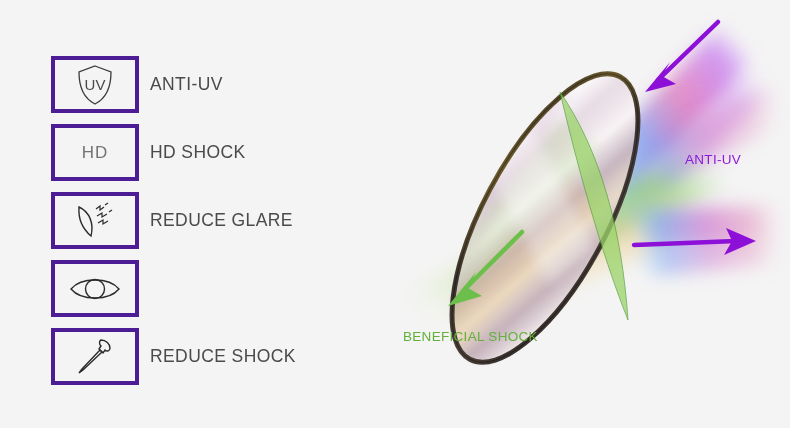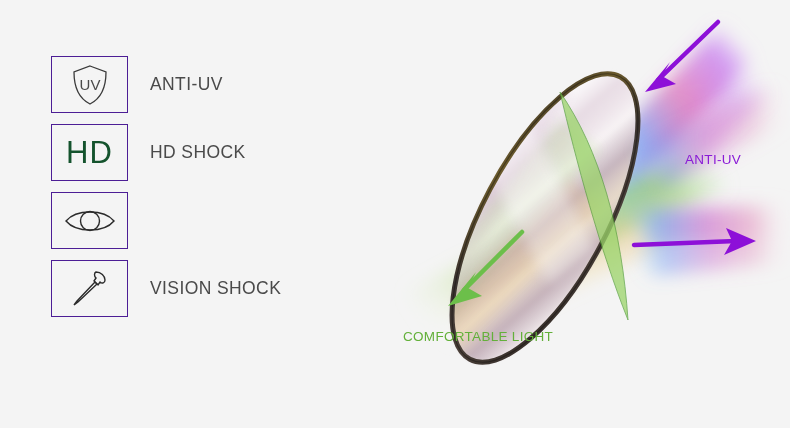--- a/index.html
+++ b/index.html
@@ -9,37 +9,37 @@
     font-family:"Liberation Sans", sans-serif;
     overflow:hidden;
   }
   #stage{position:relative;width:790px;height:428px;background:#f4f4f4;}
 
   
   #feature-list{position:absolute;left:51px;top:56px;width:340px;}
   .feature-row{position:relative;height:68px;}
   .icon-box{
     position:absolute;left:0;top:0;
-    width:77px;height:57px;
-    border:1px solid #4c1d95;
+    width:88px;height:57px;
+    border:4px solid #4c1d95;
     box-sizing:border-box;
     background:#f4f4f4;
     display:flex;align-items:center;justify-content:center;
   }
   .icon-box svg{display:block;}
   .feature-label{
     position:absolute;left:99px;top:0;height:57px;
     display:flex;align-items:center;
     font-size:17.5px;
     letter-spacing:0.4px;
     color:#4a4a4a;
     white-space:nowrap;
   }
   .hd-text{
-    font-size:31px;color:#14532d;letter-spacing:1px;
+    font-size:17px;color:#737373;letter-spacing:1px;
     font-family:"Liberation Sans", sans-serif;
   }
 
   
   #illustration{position:absolute;left:390px;top:0;width:400px;height:428px;}
   #illustration svg{position:absolute;left:0;top:0;}
 
   .label-uv{
     position:absolute;left:685px;top:152px;
     font-size:13.5px;color:#8a1bd6;letter-spacing:0.3px;
@@ -70,20 +70,35 @@
       <div class="feature-label">ANTI-UV</div>
     </div>
 
     <div class="feature-row">
       <div class="icon-box">
         <span class="hd-text">HD</span>
       </div>
       <div class="feature-label">HD SHOCK</div>
     </div>
 
+    <div class="feature-row">
+      <div class="icon-box">
+        <span>
+          <svg width="46" height="42" viewBox="0 0 46 42">
+            <path d="M7 7 C18 12 22 24 19 36 C12 30 6 20 7 7 Z" fill="none" stroke="#2b2b2b" stroke-width="1.4"></path>
+            <path d="M24 9 l4 -3 l0 4 l4 -3" fill="none" stroke="#2b2b2b" stroke-width="1.2"></path>
+            <path d="M25 16 l5 -3 l0 4 l5 -3" fill="none" stroke="#2b2b2b" stroke-width="1.2"></path>
+            <path d="M26 23 l5 -3 l0 4 l5 -3" fill="none" stroke="#2b2b2b" stroke-width="1.2"></path>
+            <path d="M33 5 l3 -2" stroke="#2b2b2b" stroke-width="1.2" fill="none"></path>
+            <path d="M37 12 l3 -2" stroke="#2b2b2b" stroke-width="1.2" fill="none"></path>
+          </svg>
+        </span>
+      </div>
+      <div class="feature-label">REDUCE GLARE</div>
+    </div>
 
     <div class="feature-row">
       <div class="icon-box">
         <span>
           <svg width="52" height="30" viewBox="0 0 52 30">
             <path d="M2 15 C12 3 40 3 50 15 C40 27 12 27 2 15 Z" fill="none" stroke="#2b2b2b" stroke-width="1.4"></path>
             <circle cx="26" cy="15" r="9.5" fill="none" stroke="#2b2b2b" stroke-width="1.4"></circle>
           </svg>
         </span>
       </div>
@@ -92,21 +107,21 @@
     <div class="feature-row">
       <div class="icon-box">
         <span>
           <svg width="44" height="44" viewBox="0 0 44 44">
             <path d="M28 5 C33 5 37 9 37 13 C37 16 34 17 32 15
                      L30 18 L26 14 L28 11 C26 9 26 6 28 5 Z" fill="none" stroke="#2b2b2b" stroke-width="1.4"></path>
             <path d="M27 15 L9 34 L6 38 L10 35 L29 17 Z" fill="none" stroke="#2b2b2b" stroke-width="1.4"></path>
           </svg>
         </span>
       </div>
-      <div class="feature-label">VISION SHOCK</div>
+      <div class="feature-label">REDUCE SHOCK</div>
     </div>
 
   </div>
 
   <div id="illustration">
     <svg width="400" height="428" viewBox="0 0 400 428">
       <defs>
 
         <linearGradient id="lensBody" x1="0" y1="0" x2="1" y2="1">
           <stop offset="0%" stop-color="#c9b4c6"></stop>
@@ -223,16 +238,16 @@
         <path d="M366 241 L336 228 L342 241 L334 255 Z" fill="#8d10d8"></path>
       </g>
 
       <g>
         <path d="M132 232 L74 290" stroke="#6cbf4a" stroke-width="4.5" stroke-linecap="round" fill="none"></path>
         <path d="M58 306 L92 296 L78 288 L86 272 Z" fill="#6cbf4a"></path>
       </g>
     </svg>
 
     <div class="label-uv" style="left:295px;top:152px;">ANTI-UV</div>
-    <div class="label-beneficial" style="left:13px;top:329px;">COMFORTABLE LIGHT</div>
+    <div class="label-beneficial" style="left:13px;top:329px;">BENEFICIAL SHOCK</div>
   </div>
 
 </div>
 
 </body></html>

